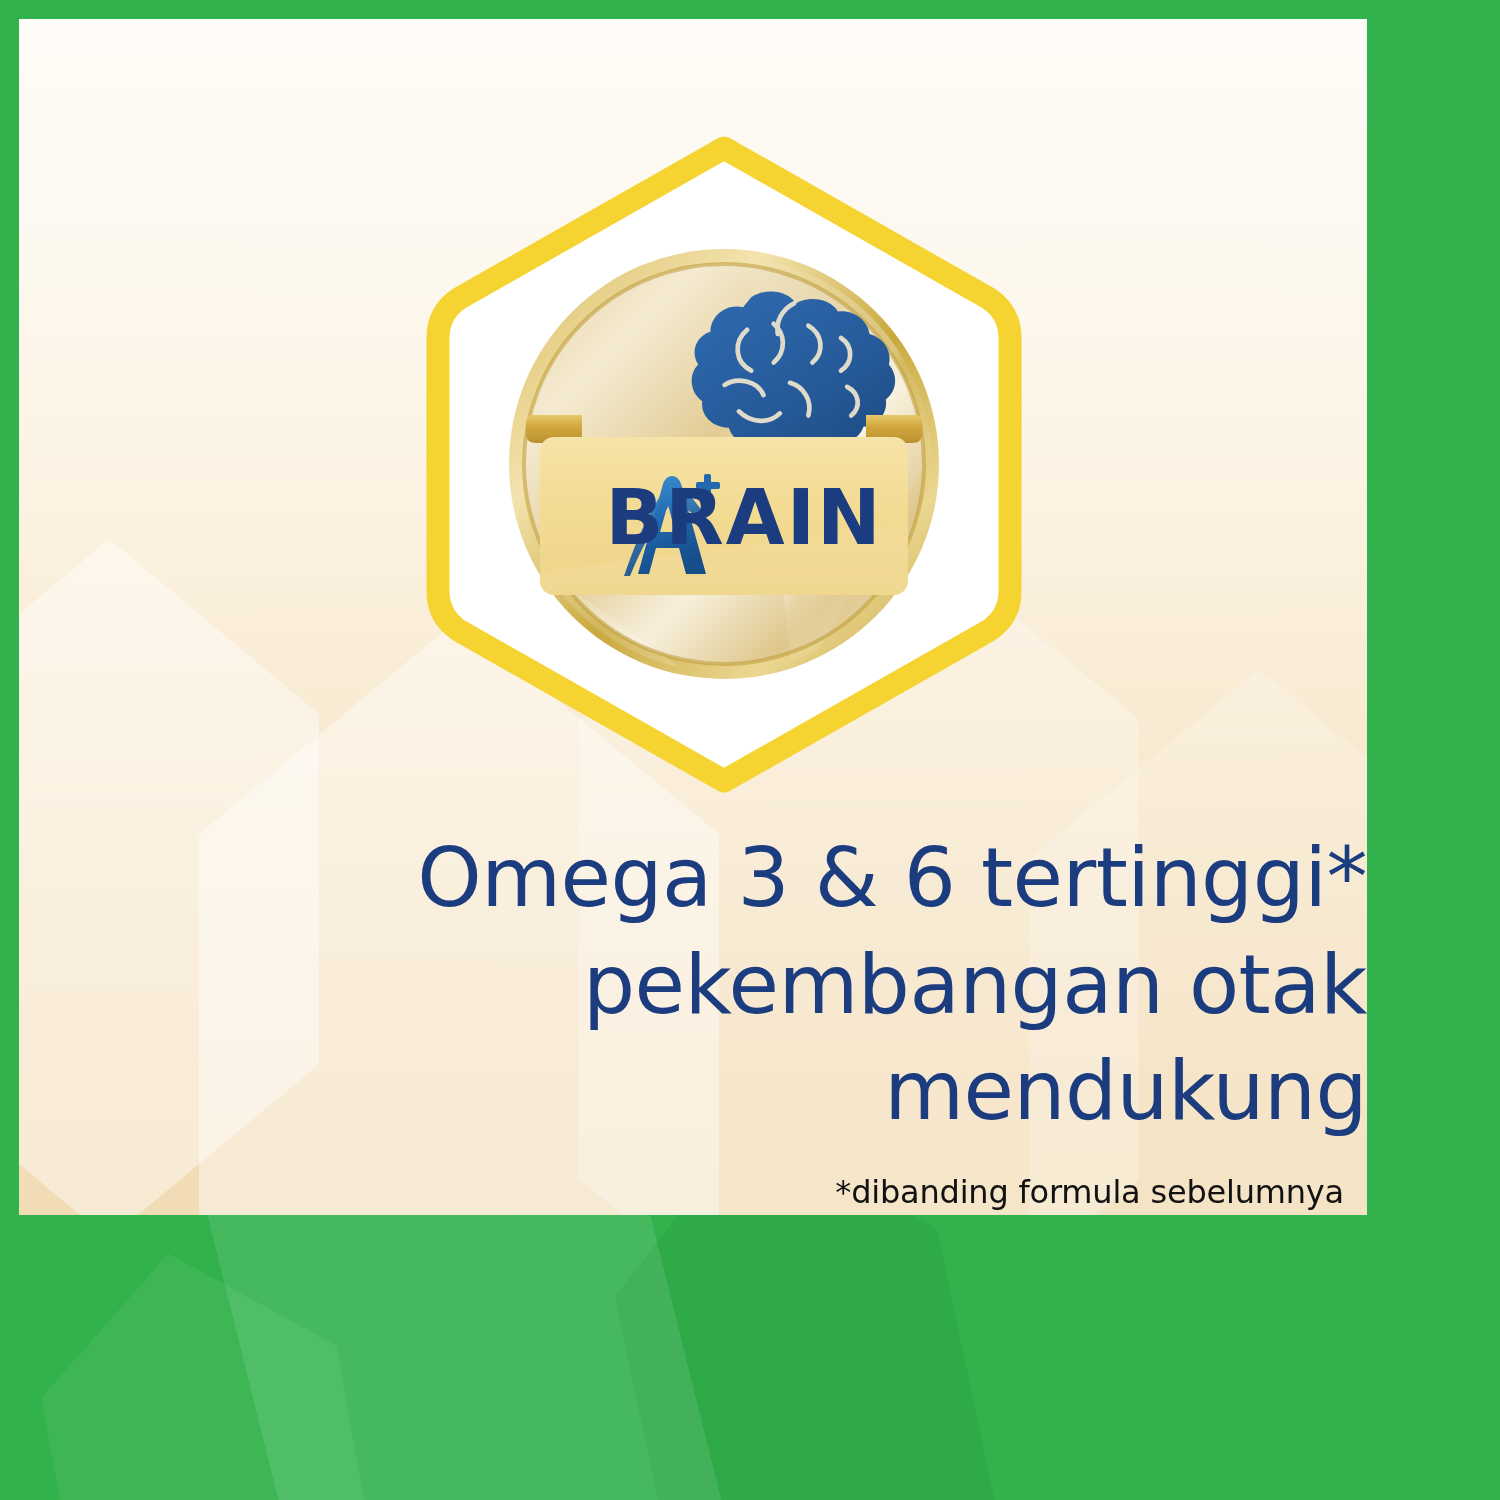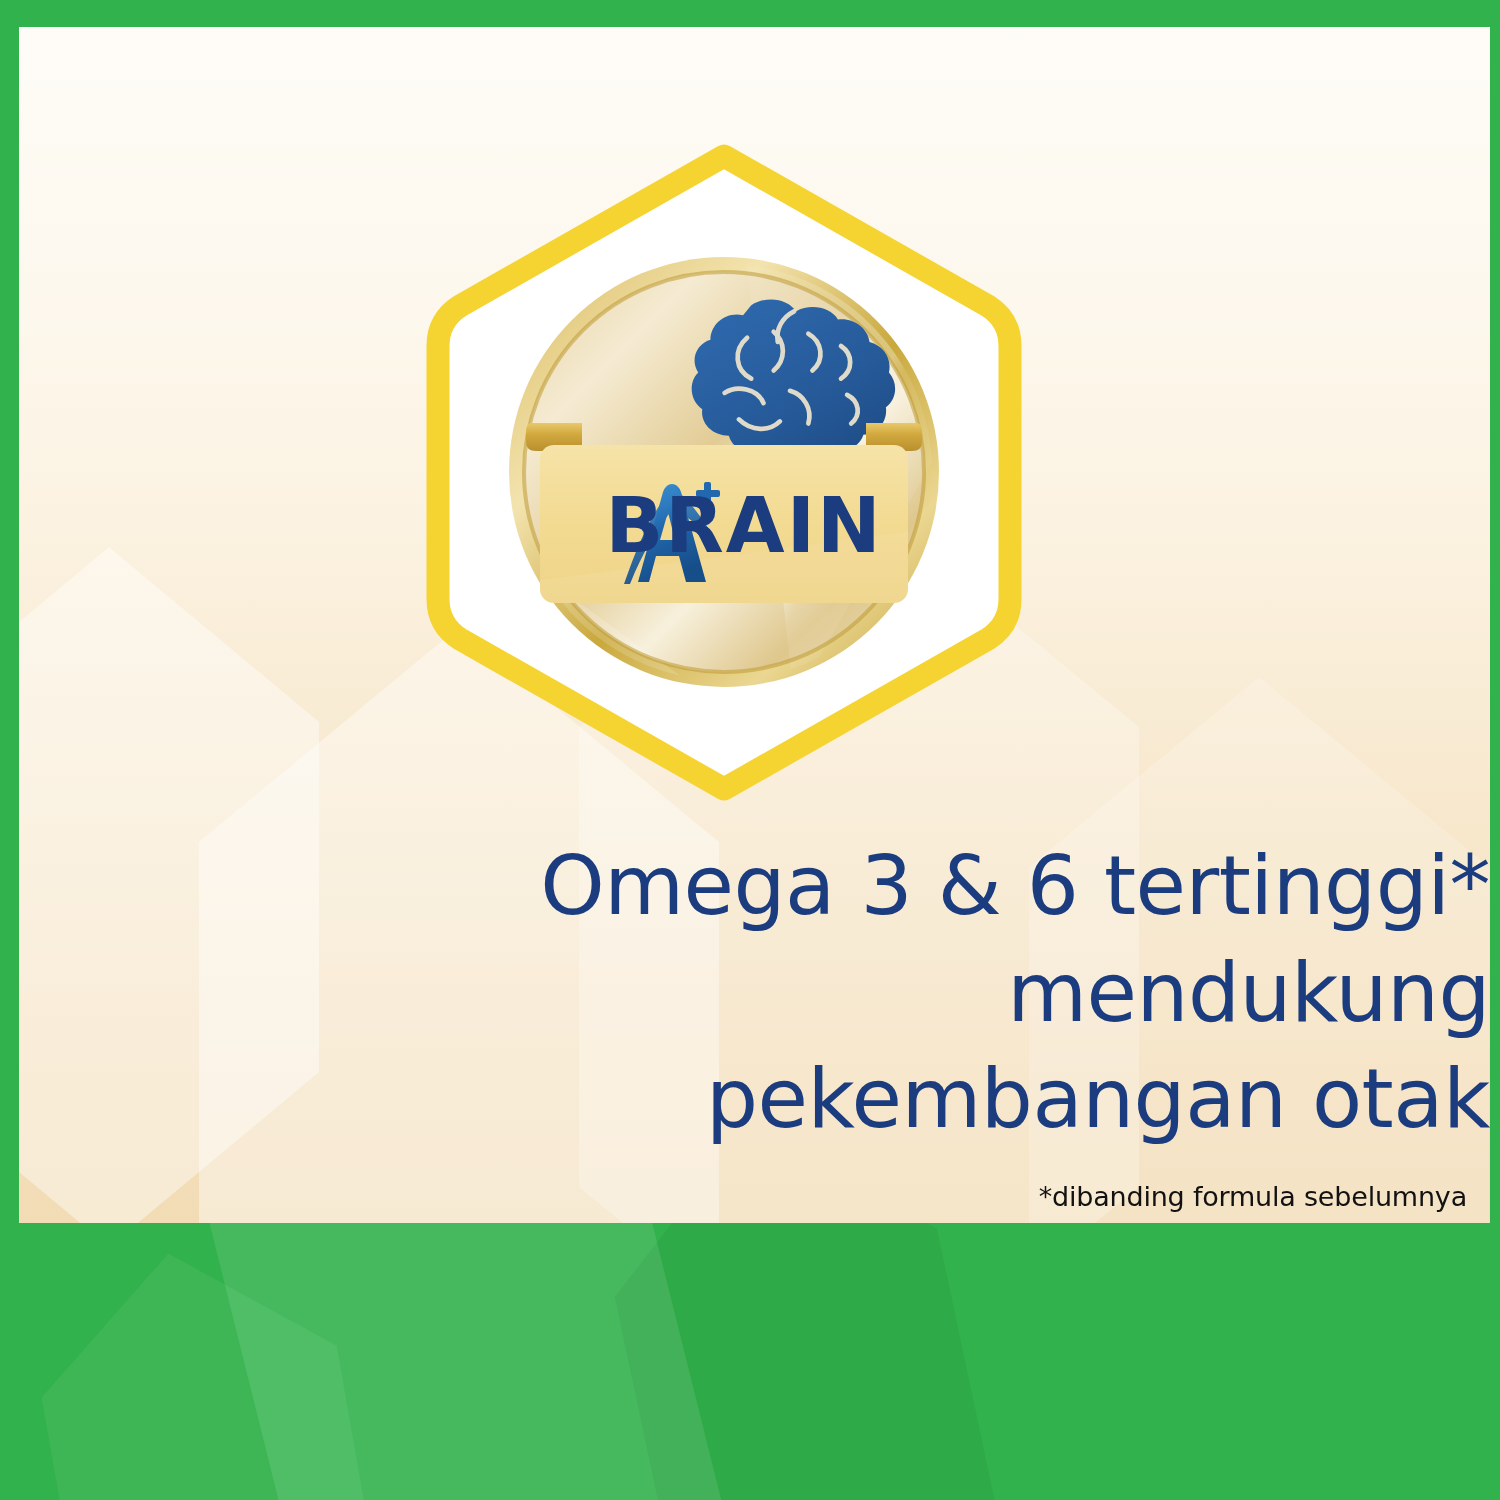--- a/index.html
+++ b/index.html
@@ -44,22 +44,22 @@
     width: 300px; height: 480px;
     clip-path: polygon(50% 0%, 100% 25%, 100% 75%, 50% 100%, 0% 75%, 0% 25%);
     transform: rotate(-10deg);
     background: rgba(255,255,255,0.06);
   }
 
   
   #panel {
     position: absolute;
     left: 19px;
-    top: 27px;
-    width: 1471px;
+    top: 19px;
+    width: 1348px;
     height: 1196px;
     background: linear-gradient(to bottom,
                 #FEFCF7 0%,
                 #FDF8EE 22%,
                 #FBF1DF 44%,
                 #F7E7CB 68%,
                 #F4DFBB 88%,
                 #F2DCB6 100%);
     overflow: hidden;
   }
@@ -119,21 +119,21 @@
   }
   #headline .ln { display: block; white-space: nowrap; }
 
   
   #footnote {
     position: absolute;
     right: 23px;
     top: 1154px;
     color: #121212;
     font-family: "DejaVu Sans", sans-serif;
-    font-size: 27px;
+    font-size: 32px;
     letter-spacing: -0.2px;
     white-space: nowrap;
   }
 </style>
 </head>
 <body>
 
 <div id="poster">
 
   <div class="green-motif m1"></div>
@@ -253,20 +253,20 @@
           <rect x="96" y="4" width="24" height="7" rx="2" fill="#2168AE"></rect>
           <rect x="104" y="-4" width="7" height="23" rx="2" fill="#2168AE"></rect>
         </g>
 
         <text x="330" y="412" text-anchor="middle" font-family="'DejaVu Sans', sans-serif" font-size="76" font-weight="bold" letter-spacing="2" fill="#1B3C7E">BRAIN</text>
       </svg>
     </div>
 
     <div id="headline">
       <span class="ln">Omega 3 &amp; 6 tertinggi*</span>
+      <span class="ln">pekembangan otak</span>
       <span class="ln">mendukung</span>
-      <span class="ln">pekembangan otak</span>
     </div>
 
     <div id="footnote">*dibanding formula sebelumnya</div>
 
   </div>
 </div>
 
 </body></html>

